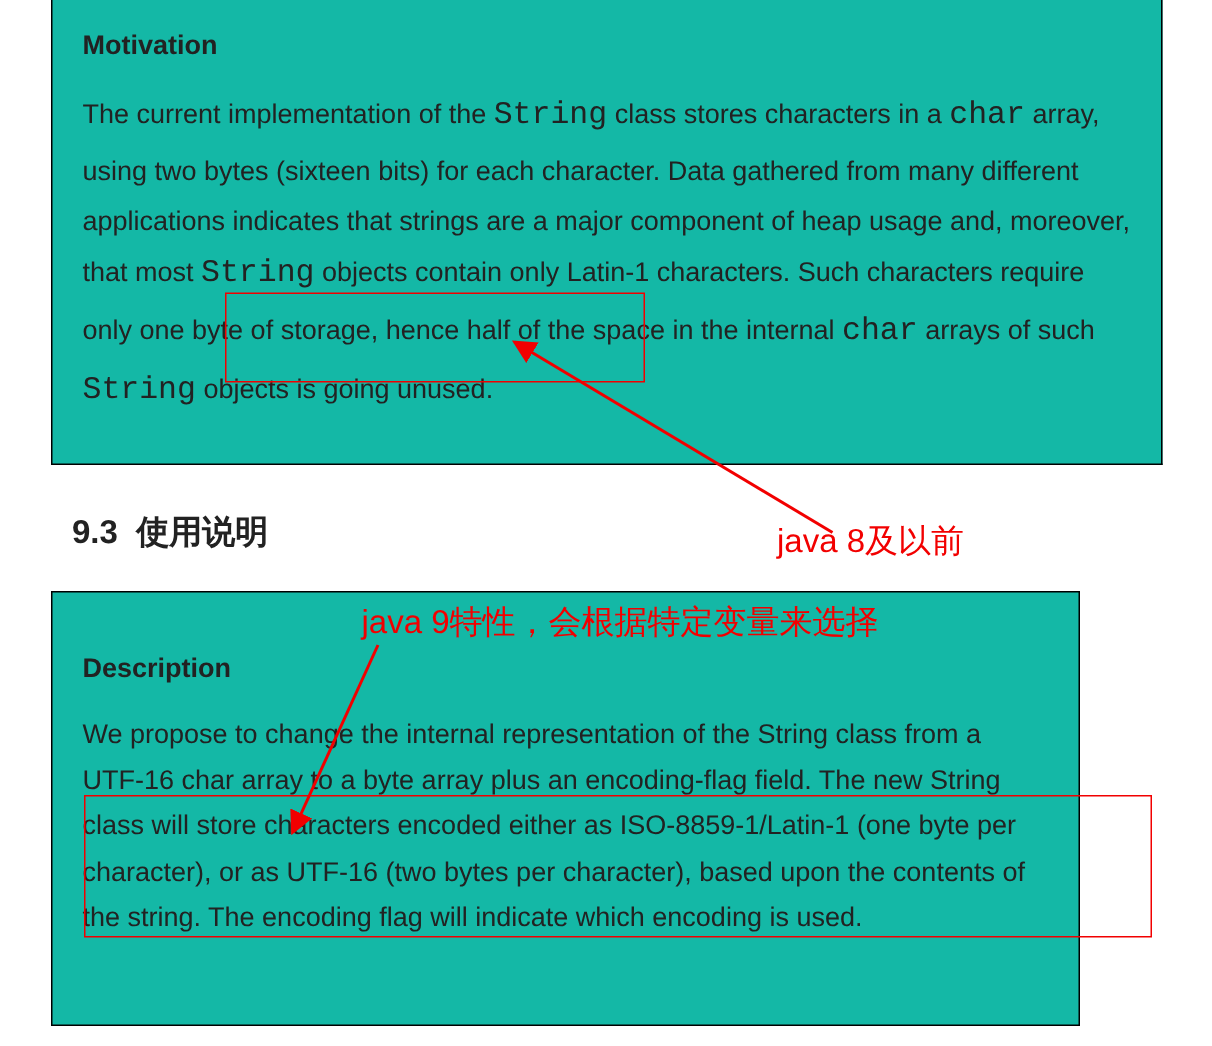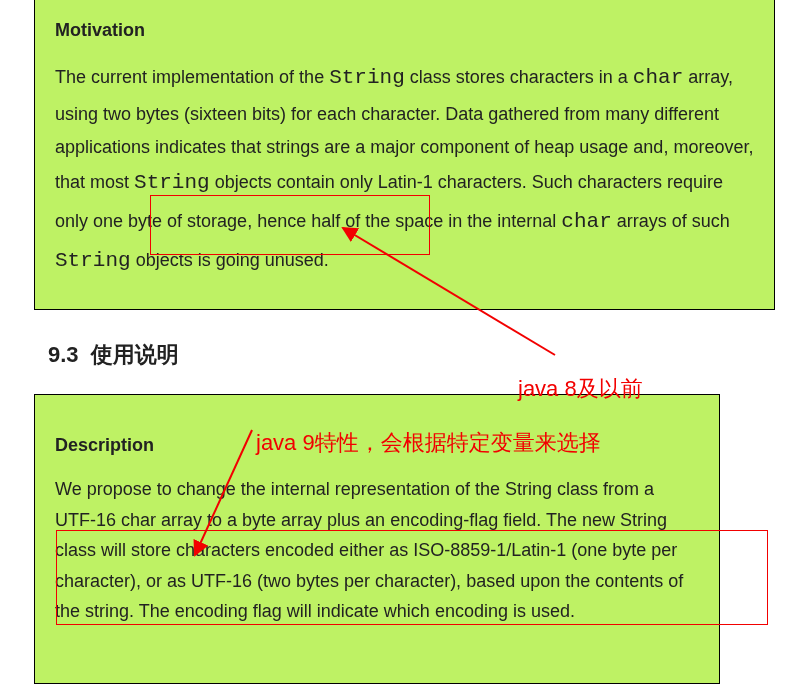--- a/index.html
+++ b/index.html
@@ -12,21 +12,21 @@
   }
   .page {
     position: relative;
     width: 808px;
     height: 697px;
     overflow: hidden;
   }
   .box {
     position: absolute;
     border: 1px solid #000;
-    background: #bef264;
+    background: #14b8a6;
     box-sizing: border-box;
     padding: 20px 20px;
   }
   .box1 {
     left: 34px;
     top: 0px;
     width: 741px;
     height: 310px;
     border-top: none;
     padding-top: 10px;
@@ -68,21 +68,20 @@
     border: 1px solid #f20000;
     background: transparent;
     box-sizing: border-box;
   }
   .red-text {
     position: absolute;
     color: #f20000;
     font-size: 22px;
     line-height: 1.35;
     white-space: nowrap;
-    margin-top: 28px;
   }
   svg.arrows {
     position: absolute;
     left: 0; top: 0;
     width: 808px;
     height: 697px;
     pointer-events: none;
   }
 </style>
 </head>
@@ -104,21 +103,21 @@
 
   <div class="box box2">
     <div class="heading">Description</div>
     <div class="para2">We propose to change the internal representation of the  String class from a UTF-16  char   array to a   byte   array plus an encoding-flag field. The new   String   class will store characters encoded either as ISO-8859-1/Latin-1 (one byte per character), or as UTF-16 (two bytes per character), based upon the contents of the string. The encoding flag will indicate which encoding is used.</div>
   </div>
 
   <div class="red-rect" style="left:150px; top:195px; width:280px; height:60px;"></div>
   <div class="red-rect" style="left:56px;  top:530px; width:712px; height:95px;"></div>
 
   <div class="red-text" style="left:518px; top:346px;">java 8及以前</div>
-  <div class="red-text" style="left:256px; top:400px;">java 9特性，会根据特定变量来选择</div>
+  <div class="red-text" style="left:241px; top:400px;">java 9特性，会根据特定变量来选择</div>
 
   <svg class="arrows" viewBox="0 0 808 697">
     <defs>
       <marker id="arrowhead" markerWidth="8" markerHeight="8" refX="7" refY="4" orient="auto">
         <polygon points="0 0, 8 4, 0 8" fill="#f20000"></polygon>
       </marker>
     </defs>
 
     <line x1="555" y1="355" x2="343" y2="228" stroke="#f20000" stroke-width="2" marker-end="url(#arrowhead)"></line>
 

